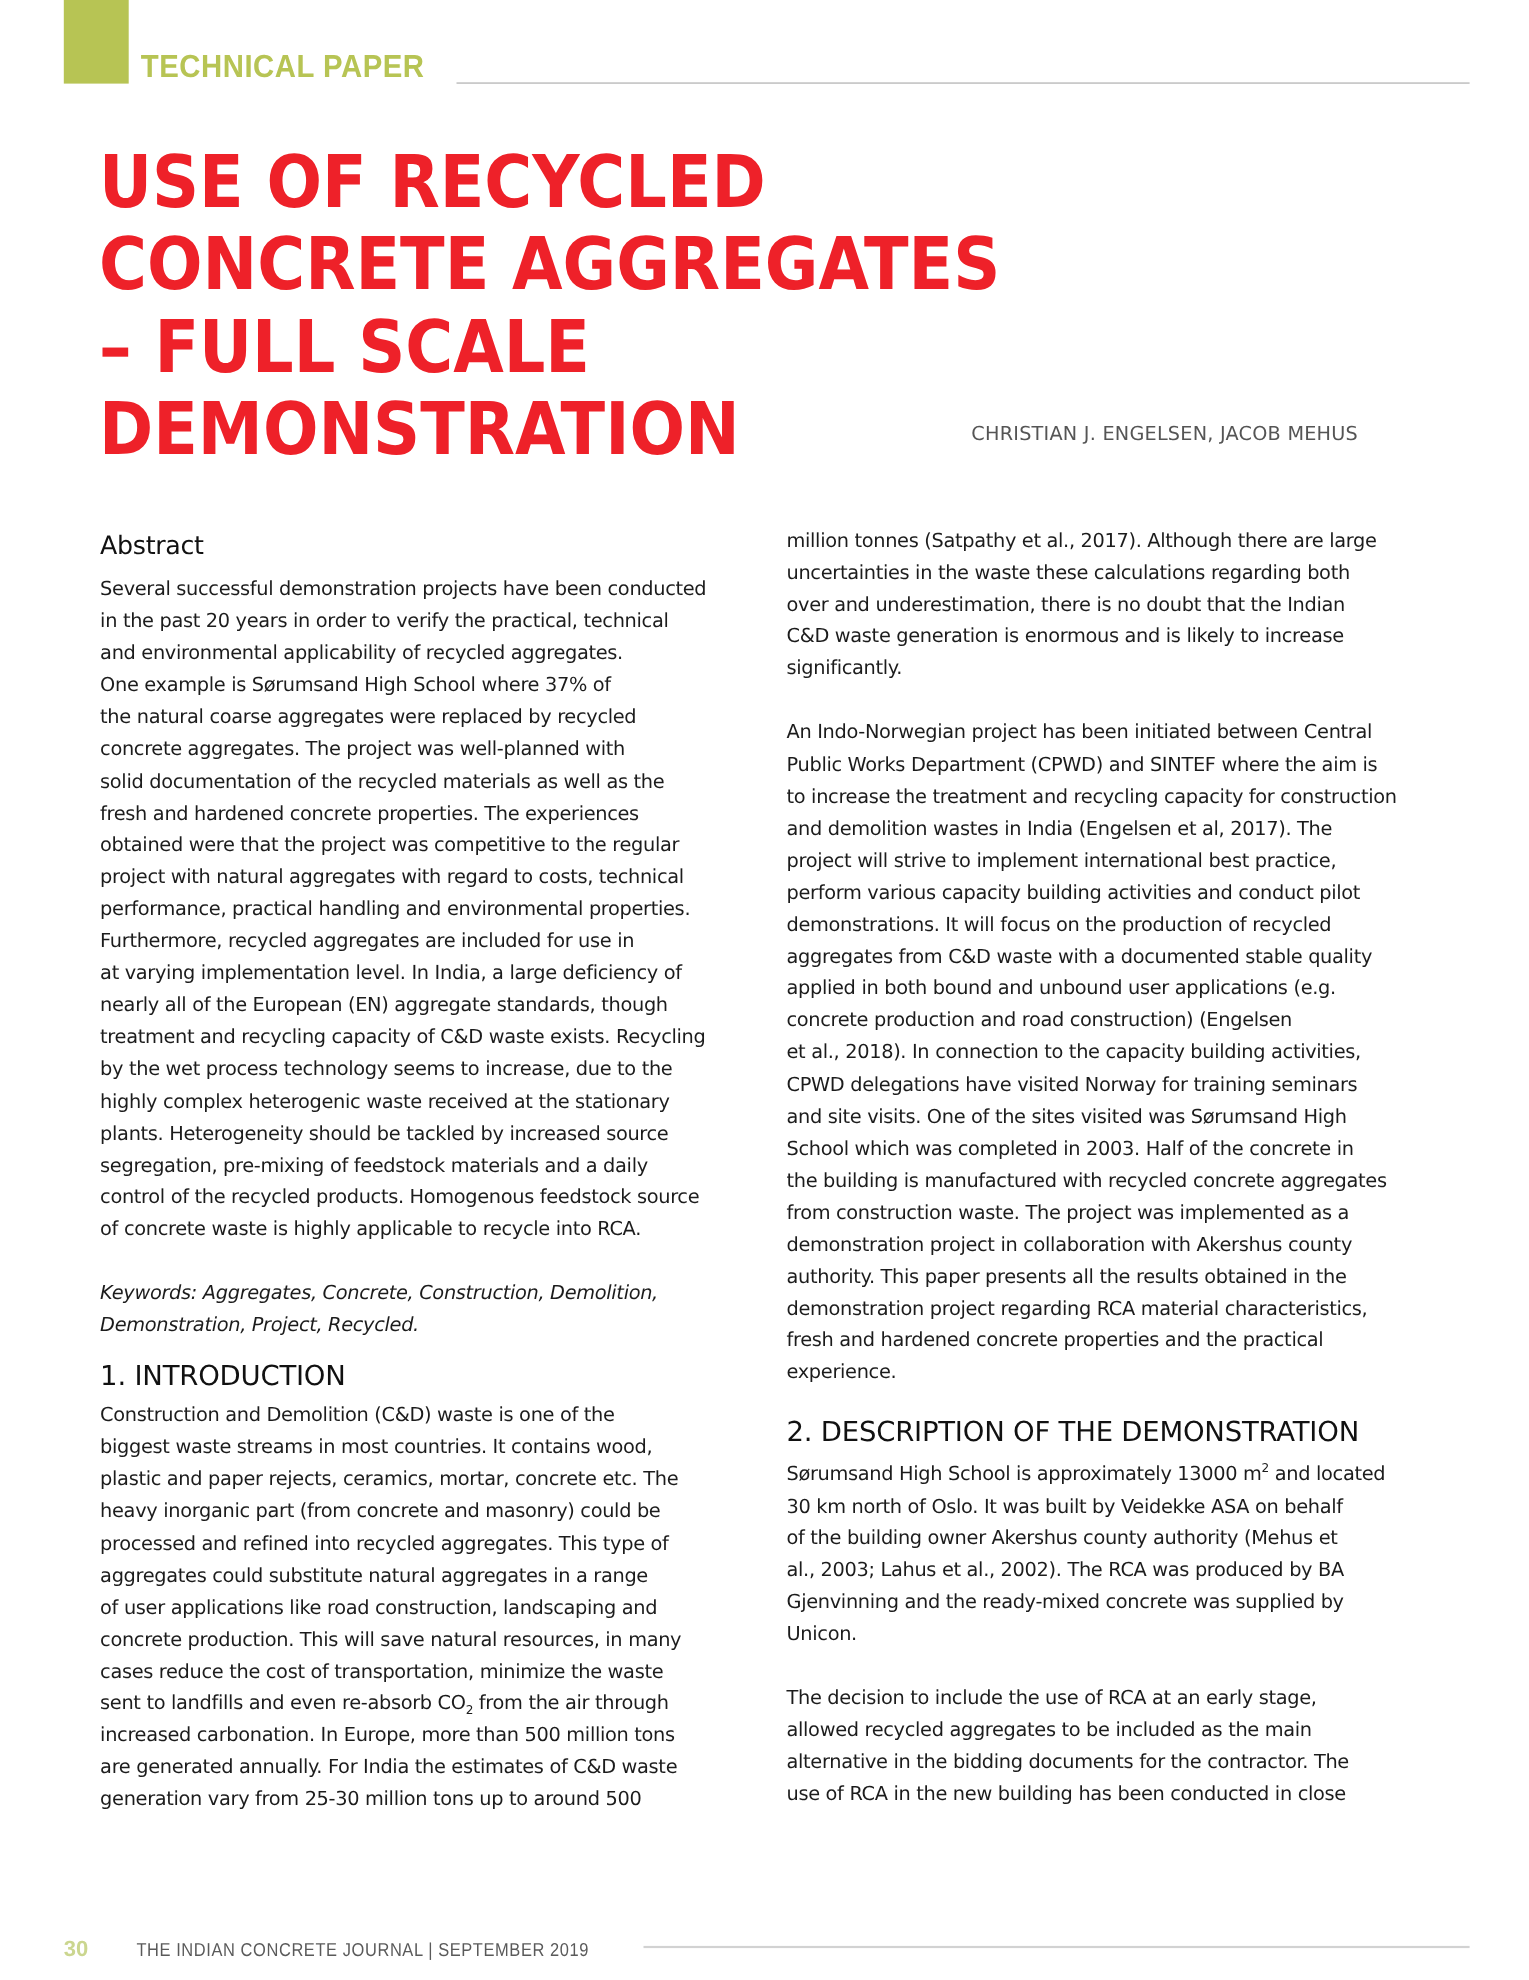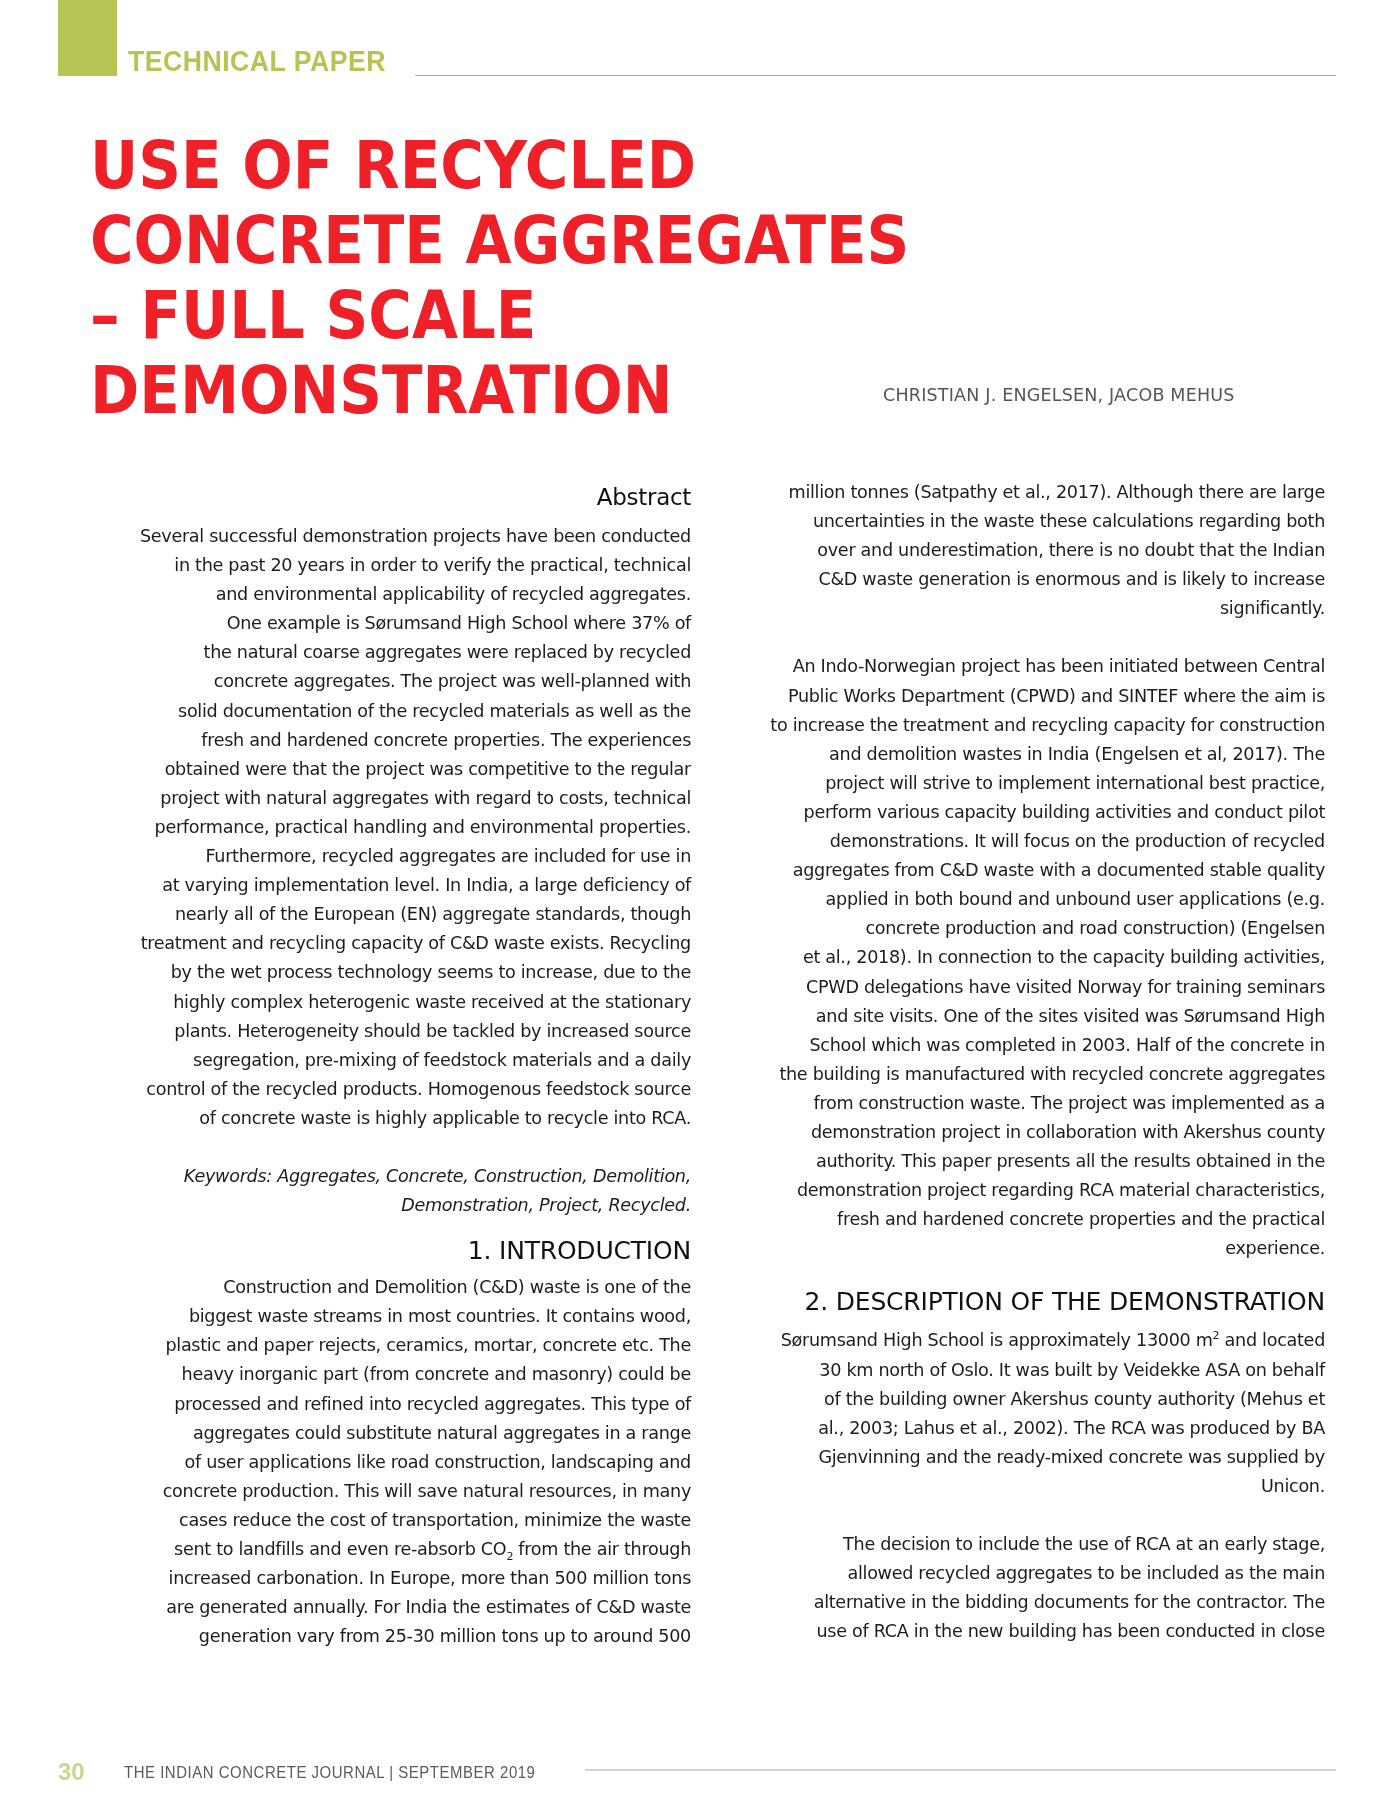--- a/index.html
+++ b/index.html
@@ -15,32 +15,32 @@
 
   .title { left: 90px; top: 128px; font-family: "DejaVu Sans", sans-serif; font-weight: bold;
            color: #ee2129; font-size: 66px; line-height: 75px; letter-spacing: 0px;
            transform: scaleX(0.9); transform-origin: left top; white-space: nowrap; margin: 0; }
   .title div { display: block; }
 
   .authors { left: 883px; top: 383px; font-family: "DejaVu Sans", sans-serif; font-size: 17.5px;
              color: #555555; letter-spacing: 0.2px; line-height: 24px; white-space: nowrap; }
 
   .col { position: absolute; width: 600px; font-size: 17.6px; line-height: 29.1px; color: #1c1c1c;
-         font-family: "DejaVu Sans", sans-serif; letter-spacing: -0.3px; text-align: right; }
+         font-family: "DejaVu Sans", sans-serif; letter-spacing: -0.3px; }
   .col-left { left: 91px; top: 482px; }
   .col-right { left: 715px; top: 478px; width: 610px; }
   .col .line { display: block; white-space: nowrap; }
   .h-abstract { font-size: 23px; line-height: 30px; margin: 0 0 10px 0; font-weight: normal; color: #111; }
   .h-section { font-size: 25px; line-height: 33px; margin: 0; font-weight: normal; color: #111; letter-spacing: -0.2px; }
   .gap { height: 29px; }
   .keywords { font-style: italic; }
   sub, sup { font-size: 11px; line-height: 0; }
 
   .footer-page { left: 58px; top: 1760px; font-family: "Liberation Sans", sans-serif; font-weight: bold;
-                 font-size: 24px; color: #cbd68f; line-height: 24px; }
+                 font-size: 20px; color: #cbd68f; line-height: 24px; }
   .footer-journal { left: 124px; top: 1761px; font-family: "Liberation Sans", sans-serif; font-size: 17px;
                     color: #5a5a5a; letter-spacing: 0.6px; line-height: 24px; white-space: nowrap;
                     transform: scaleX(0.88); transform-origin: left center; }
   .footer-rule { left: 585px; top: 1769px; width: 751px; height: 2px; background: #d2d2d2; }
 </style>
 </head>
 <body>
 
 <div class="abs green-block"></div>
 <div class="abs section-label">TECHNICAL PAPER</div>

